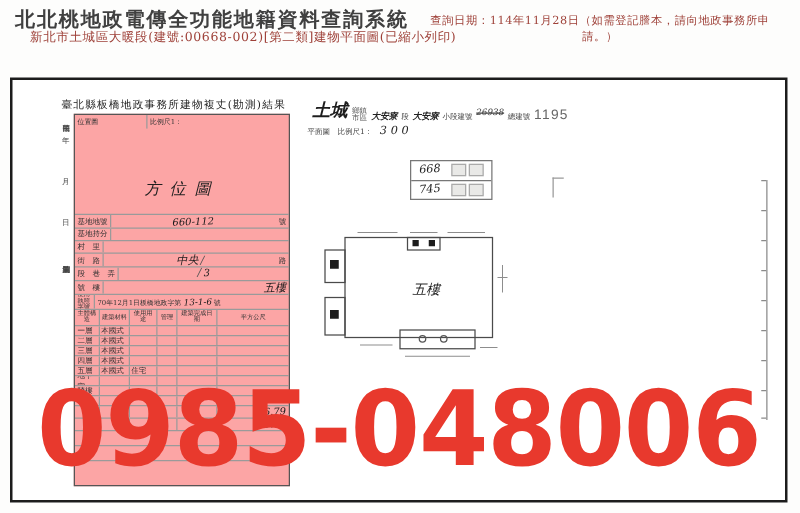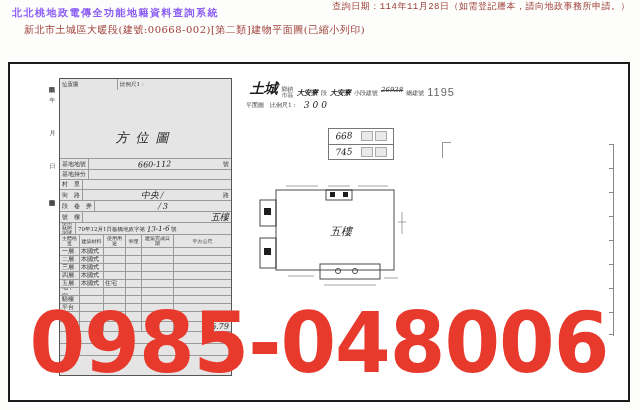--- a/index.html
+++ b/index.html
@@ -1,41 +1,41 @@
 <!DOCTYPE html>
 <html><head>
 <meta charset="utf-8">
 <style>
   * { margin:0; padding:0; box-sizing:border-box; }
   html,body { width:640px; height:410px; background:#fdfdfc; overflow:hidden;
               font-family:"DejaVu Serif","Liberation Serif",serif; }
   .abs { position:absolute; }
 
   
-  .sys-title { left:12px; top:6px; font-size:10px; font-weight:bold;
-               color:#8b5cf6; letter-spacing:1.5px; }
-  .query-info { left:330px; right:10px; top:0; font-size:9px; color:#9e4038;
-                text-align:right; letter-spacing:0.5px;font-family:Liberation Mono, monospace; }
+  .sys-title { left:12px; top:6px; font-size:16px; font-weight:bold;
+               color:#404040; letter-spacing:1.5px; }
+  .query-info { left:330px; right:10px; top:10px; font-size:9px; color:#9e4038;
+                text-align:center; letter-spacing:0.5px; }
   .doc-line { left:24px; top:23px; font-size:10px; color:#9e4038; letter-spacing:0.5px; }
 
   
   .doc-box { left:8px; top:62px; width:622px; height:340px;
              border:2px solid #1c1c1c; background:#fff; }
 
   
   .form-wrap { left:36px; top:14px; width:186px; height:314px; color:#2e2e2e; }
   .form-title { text-align:center; font-size:8.5px; letter-spacing:1px; color:#222;
                 height:13px; white-space:nowrap; }
   .form-body { display:flex; height:298px; }
   .v-strip { width:13px; display:flex; flex-direction:column; align-items:center;
              font-size:6px; color:#444; padding-top:4px; }
   .v-strip span { display:block; line-height:7px; }
   .gap1 { margin-top:14px; } .gap2 { margin-top:26px; }
   .form-table { flex:1; border:1px solid #555; display:flex; flex-direction:column;
-                background:#e5e5e5; }
+                background:#fca5a5; }
   .frow { display:flex; border-top:1px solid #9a9a9a; align-items:center;
           font-size:6px; color:#333; overflow:hidden; }
   .frow:first-child { border-top:none; }
   .lblcell { border-right:1px solid #9a9a9a; padding:0 2px; white-space:nowrap;
              align-self:stretch; display:flex; align-items:center; }
   .valcell { flex:1; padding:0 2px; white-space:nowrap; }
   .tailcell { padding:0 2px; white-space:nowrap; }
   .hand { font-style:italic; color:#1b1b1b; font-size:8px; transform:rotate(-2deg);
           display:inline-block; }
   .hand-big { font-size:9px; }
@@ -103,20 +103,21 @@
 </head>
 <body>
 
 <div class="abs sys-title">北北桃地政電傳全功能地籍資料查詢系統</div>
 <div class="abs query-info">查詢日期：114年11月28日（如需登記謄本，請向地政事務所申請。）</div>
 <div class="abs doc-line">新北市土城區大暖段(建號:00668-002)[第二類]建物平面圖(已縮小列印)</div>
 
 <div class="abs doc-box">
 
   <div class="abs form-wrap">
+    <div class="form-title">臺北縣板橋地政事務所建物複丈(勘測)結果</div>
     <div class="form-body">
       <div class="v-strip">
         <span style="writing-mode:vertical-rl;">中華民國</span>
         <span class="gap1">年</span>
         <span class="gap2">月</span>
         <span class="gap2">日</span>
         <span class="gap2" style="writing-mode:vertical-rl;">測量圖編號</span>
       </div>
       <div class="form-table">
 

